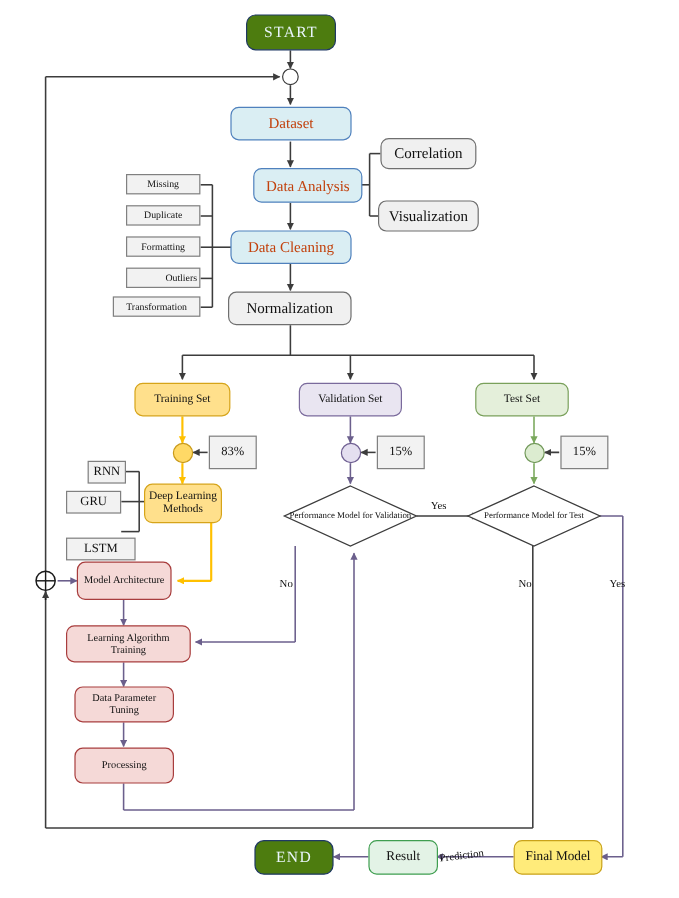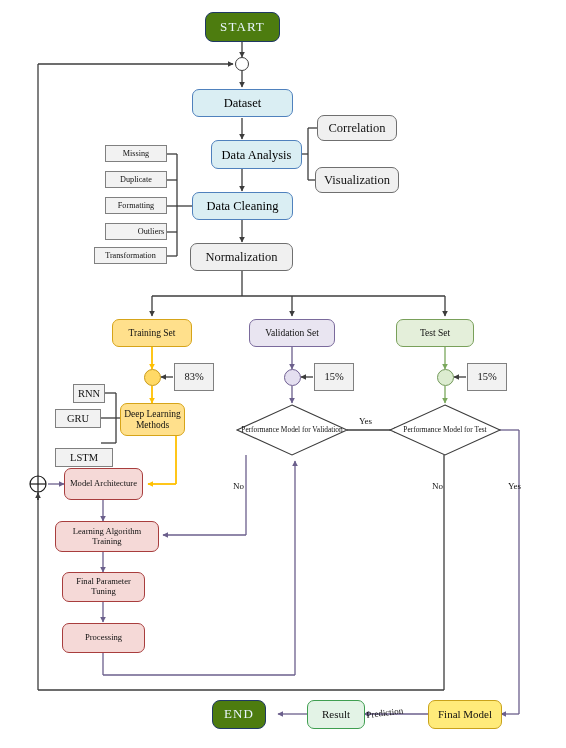--- a/index.html
+++ b/index.html
@@ -48,21 +48,21 @@
     border: 1.6px solid #1f3864;
     border-radius: 8px;
     color: #eaf6fd;
     font-size: 13px;
     letter-spacing: 1.1px;
   }
   .n-blue {
     background: #daeef3;
     border: 1.1px solid #4f81bd;
     border-radius: 7px;
-    color: #000000;
+    color: #c2410c;
     font-size: 12.5px;
   }
   .n-gray {
     background: #f0f0f0;
     border: 1.1px solid #6f6f6f;
     border-radius: 7px;
     color: #111111;
     font-size: 12.5px;
   }
   .n-plain {
@@ -399,34 +399,34 @@
     <span>Deep Learning Methods</span>
   </div>
 
   <div class="node n-pink" style="left:64px; top:468px; width:79px; height:32px;">
     <span>Model Architecture</span>
   </div>
   <div class="node n-pink" style="left:55px; top:521px; width:104px; height:31px;">
     <span>Learning Algorithm Training</span>
   </div>
   <div class="node n-pink" style="left:62px; top:572px; width:83px; height:30px;">
-    <span>Final Parameter Tuning</span>
+    <span>Data Parameter Tuning</span>
   </div>
   <div class="node n-pink" style="left:62px; top:623px; width:83px; height:30px;">
     <span>Processing</span>
   </div>
 
   <div class="diamond" style="left:237px; top:405px; width:110px; height:50px;">
     <div class="dlabel">Performance Model for Validation</div>
   </div>
   <div class="diamond" style="left:390px; top:405px; width:110px; height:50px;">
     <div class="dlabel">Performance Model for Test</div>
   </div>
 
-  <div class="node n-terminal" style="left:212px; top:700px; width:54px; height:29px;">
+  <div class="node n-terminal" style="left:212px; top:700px; width:66px; height:29px;">
     <span>END</span>
   </div>
   <div class="node n-greenlt" style="left:307px; top:700px; width:58px; height:29px;">
     <span>Result</span>
   </div>
   <div class="node n-yellowlt" style="left:428px; top:700px; width:74px; height:29px;">
     <span>Final Model</span>
   </div>
 
   <div class="elabel" style="left:359px; top:416px;">Yes</div>

